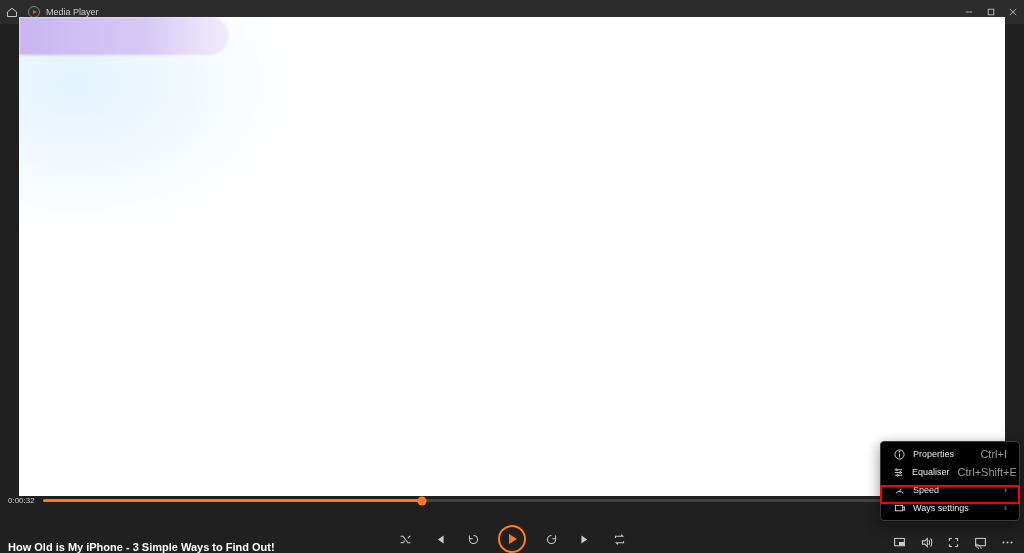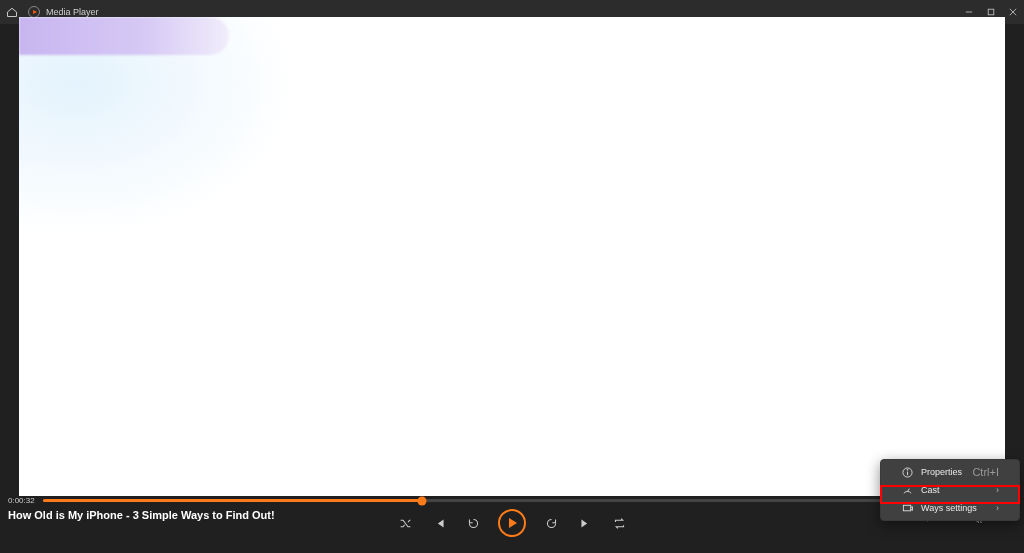--- a/index.html
+++ b/index.html
@@ -11,30 +11,30 @@
 .titlebar .spacer{flex:1}
 .titlebar .winbtn{width:22px;height:17px;display:flex;align-items:center;justify-content:center;color:#ddd}
 .titlebar .winbtn svg{width:8px;height:8px}
 .video-area{position:absolute;left:19px;top:17px;right:19px;bottom:57px;background:#fff;overflow:hidden}
 .blob{position:absolute;left:0;top:0;width:210px;height:38px;border-radius:6px 120px 120px 6px;background:linear-gradient(90deg,#c8b5f0 0%,#d6c9f5 60%,#f1edfb 100%);filter:blur(1px)}
 .haze{position:absolute;left:0;top:0;width:280px;height:220px;background:radial-gradient(ellipse at 20% 30%,rgba(200,230,250,.5),rgba(255,255,255,0) 70%)}
 .progress-row{position:absolute;left:8px;right:8px;bottom:48px;display:flex;align-items:center;gap:8px;font-size:8px;color:#ccc}
 .progress-bar{flex:1;height:3px;background:#444;position:relative;border-radius:2px}
 .progress-fill{position:absolute;left:0;top:0;bottom:0;background:#ff7b1a;border-radius:2px}
 .progress-thumb{position:absolute;top:50%;width:9px;height:9px;border-radius:50%;background:#ff7b1a;transform:translate(-50%,-50%)}
-.controls{position:absolute;left:0;right:0;bottom:0;height:44px;background:#202020;display:flex;align-items:flex-start}
+.controls{position:absolute;left:0;right:0;bottom:0;height:44px;background:#202020;display:flex;align-items:flex-end}
 .title{color:#fff;font-size:11px;font-weight:600;padding-left:8px;white-space:nowrap}
 .center-controls{position:absolute;left:50%;transform:translateX(-50%);display:flex;align-items:center;gap:16px}
 .cbtn{width:18px;height:18px;display:flex;align-items:center;justify-content:center;color:#ccc}
 .cbtn svg{width:13px;height:13px}
 .play{width:28px;height:28px;border-radius:50%;border:2px solid #ff7b1a;display:flex;align-items:center;justify-content:center}
 .play::after{content:'';width:0;height:0;border-left:8px solid #ff7b1a;border-top:5px solid transparent;border-bottom:5px solid transparent;margin-left:2px}
 .right-controls{margin-left:auto;display:flex;align-items:center;gap:14px;padding-right:10px;color:#ccc}
 .right-controls svg{width:13px;height:13px}
-.context-menu{position:absolute;right:4px;bottom:32px;width:140px;background:#404040;border:1px solid #3a3a3a;border-radius:4px;padding:3px 12px;font-size:9px;color:#e8e8e8;box-shadow:0 4px 14px rgba(0,0,0,.45)}
+.context-menu{position:absolute;right:4px;bottom:32px;width:140px;background:#000000;border:1px solid #3a3a3a;border-radius:4px;padding:3px 4px;font-size:9px;color:#e8e8e8;box-shadow:0 4px 14px rgba(0,0,0,.45)}
 .context-menu .item{display:flex;align-items:center;padding:3px 8px;gap:8px;min-height:17px}
 .context-menu .item .mi{width:12px;height:12px;display:flex;align-items:center;justify-content:center;color:#ddd}
 .context-menu .item .mi svg{width:11px;height:11px}
 .context-menu .item .lbl{flex:1}
 .context-menu .item .sc{font-size:11px;color:#999}
 .context-menu .item .arrow{font-size:9px;color:#bbb}
 .highlight{position:absolute;border:2px solid #ff0000;pointer-events:none}
 </style>
 </head>
 <body>
@@ -144,26 +144,40 @@
           <circle cx="6" cy="6" r="5"></circle>
           <line x1="6" y1="5" x2="6" y2="9"></line>
           <circle cx="6" cy="3" r="0.5" fill="currentColor"></circle>
         </svg>
       </span>
     <span class="lbl">Properties</span>
     <span class="sc">Ctrl+I</span>
   </div>
   <div class="item">
     <span class="mi">
+        <svg viewBox="0 0 12 12" stroke="currentColor">
+          <line x1="2" y1="3" x2="10" y2="3"></line>
+          <line x1="2" y1="6" x2="10" y2="6"></line>
+          <line x1="2" y1="9" x2="10" y2="9"></line>
+          <circle cx="4" cy="3" r="1" fill="#2b2b2b"></circle>
+          <circle cx="8" cy="6" r="1" fill="#2b2b2b"></circle>
+          <circle cx="5" cy="9" r="1" fill="#2b2b2b"></circle>
+        </svg>
+      </span>
+    <span class="lbl">Equaliser</span>
+    <span class="sc">Ctrl+Shift+E</span>
+  </div>
+  <div class="item">
+    <span class="mi">
         <svg viewBox="0 0 12 12" fill="none" stroke="currentColor">
           <path d="M2 9a5 5 0 0 1 8 0"></path>
           <line x1="6" y1="7" x2="8" y2="4"></line>
         </svg>
       </span>
-    <span class="lbl">Cast</span>
+    <span class="lbl">Speed</span>
     <span class="arrow">›</span>
   </div>
   <div class="item">
     <span class="mi">
         <svg viewBox="0 0 12 12" fill="none" stroke="currentColor">
           <rect x="1.5" y="2.5" width="8" height="6"></rect>
           <path d="M9.5 5l2-1v4l-2-1"></path>
         </svg>
       </span>
     <span class="lbl">Ways settings</span>

